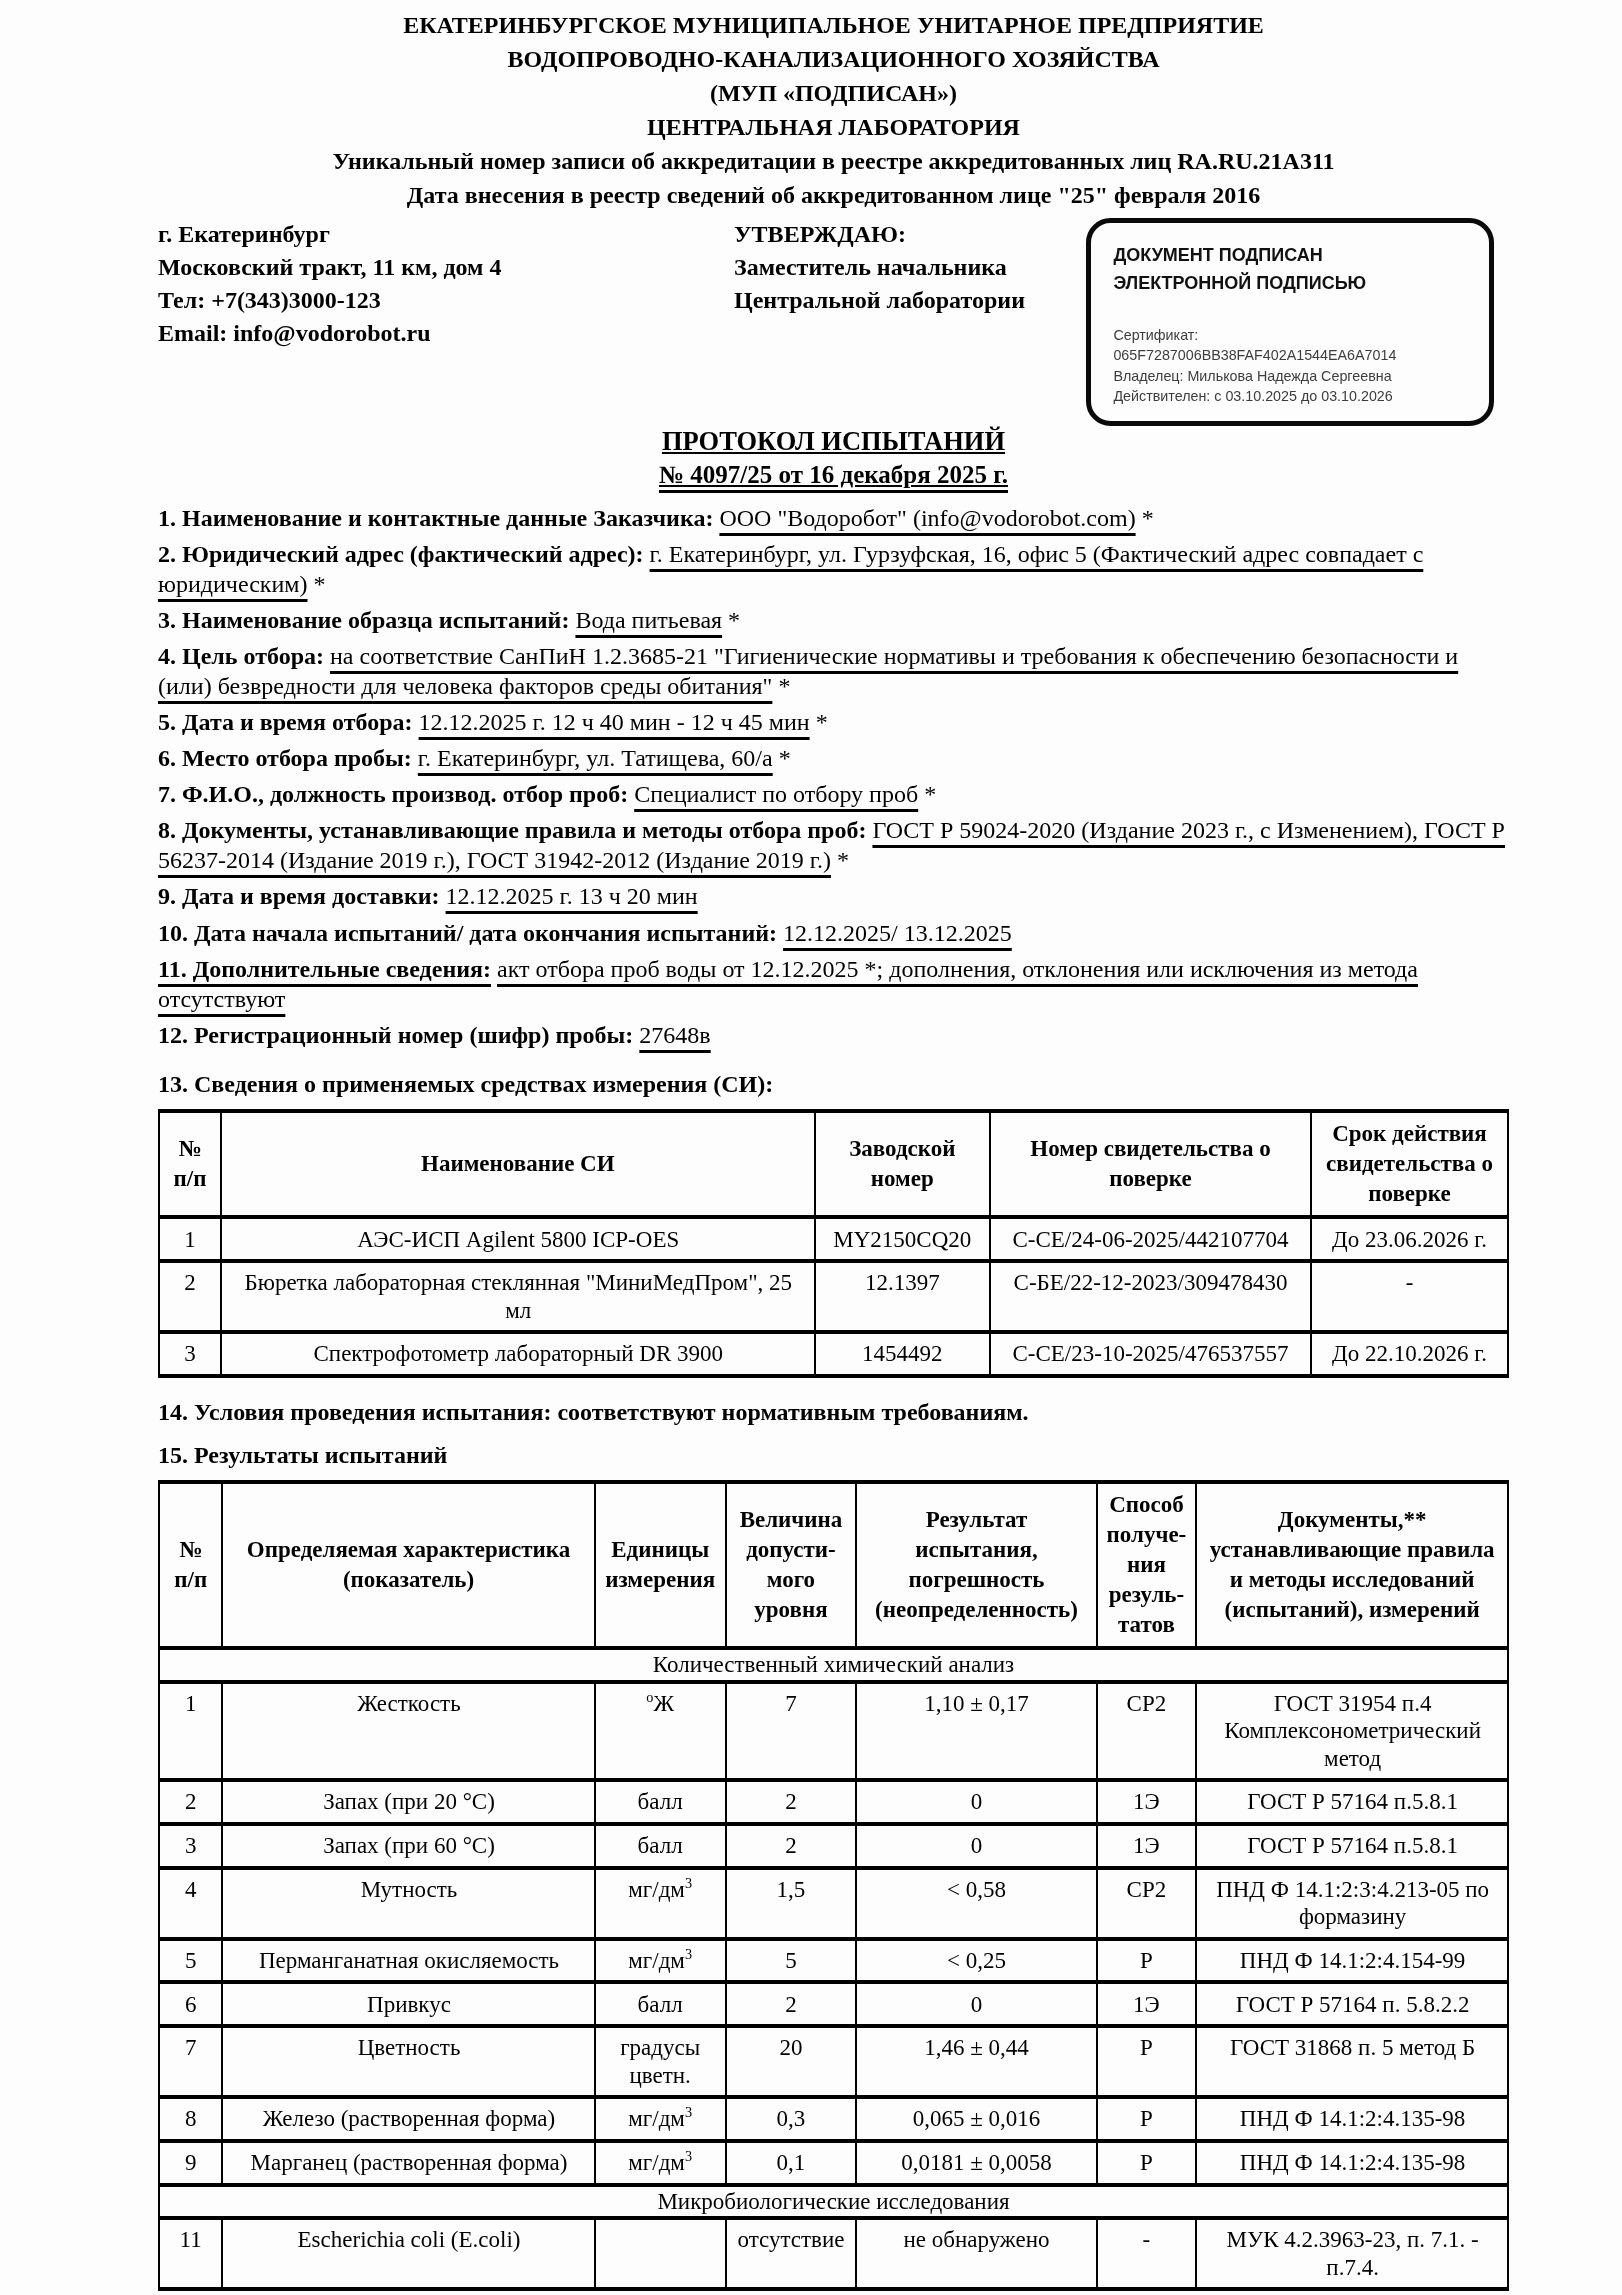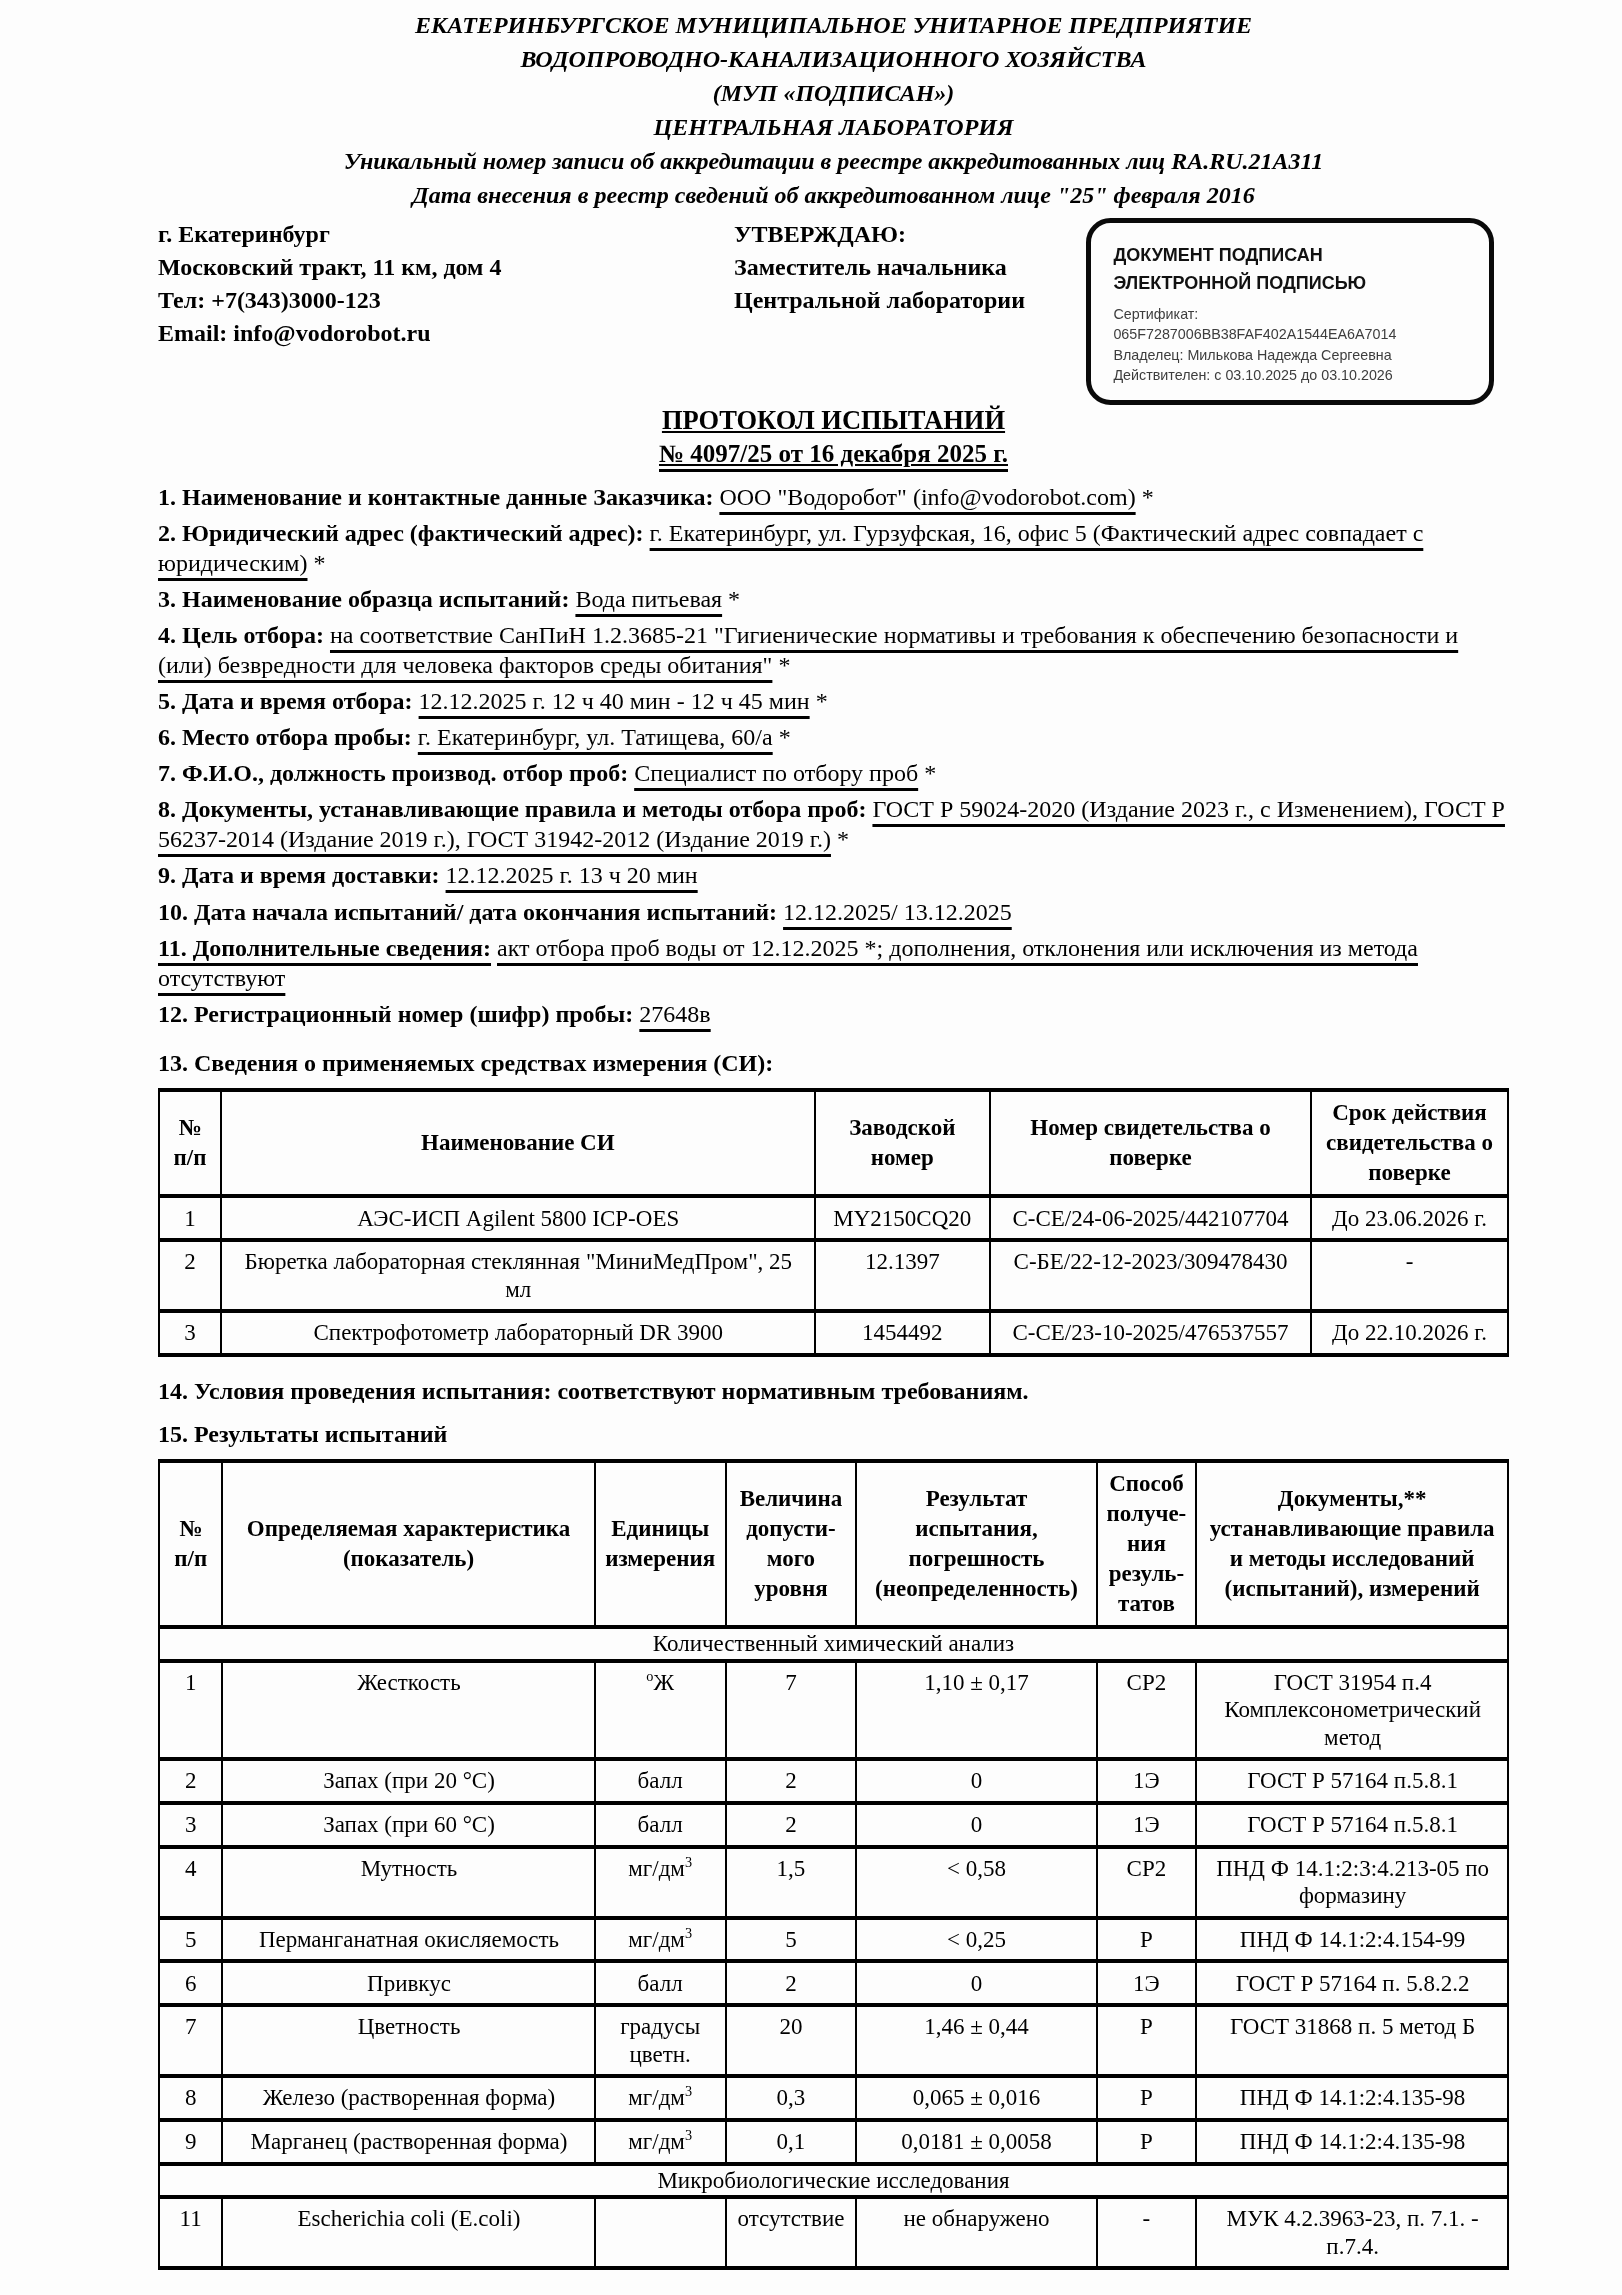--- a/index.html
+++ b/index.html
@@ -8,36 +8,36 @@
     height: 2295px;
     overflow: hidden;
     color: #000;
     font-family: "Liberation Serif", "DejaVu Serif", serif;
     font-size: 24px;
     line-height: 30px;
   }
   .page { padding: 8.2px 114px 0 158px; }
 
   
-  .doc-header { text-align: center; font-weight: bold; font-style: italic; }
+  .doc-header { text-align: center; font-weight: bold; }
   .doc-header .hline { line-height: 34px; }
 
   
   .info-row { display: flex; margin-top: 6.1px; align-items: flex-start; }
   .address-block { width: 576px; font-weight: bold; line-height: 33px; }
   .approve-block { width: 352px; font-weight: bold; line-height: 33px; }
   .stamp {
     width: 408px; min-height: 167px;
     border: 5.1px solid #0a0a0a; border-radius: 24.5px;
     padding: 17.3px 22.4px 14.3px 22.4px;
     font-family: "Liberation Sans", sans-serif;
     flex-shrink: 0;
   }
   .stamp-title { text-align: left; font-size: 18px; line-height: 28.6px; font-weight: bold; color: #111; }
-  .stamp-lines { margin-top: 6px; font-size: 14.3px; line-height: 20.4px; color: #3d3d3d; }
+  .stamp-lines { margin-top: 27px; font-size: 14.3px; line-height: 20.4px; color: #3d3d3d; }
 
   
   .protocol-head { text-align: center; margin-top: 0; text-decoration: underline; }
   .protocol-title { font-size: 26.5px; font-weight: bold; line-height: 31px; }
   .protocol-number { font-size: 25px; font-weight: bold; line-height: 36px; }
 
   
   .items { margin-top: 10px; }
   .item { margin: 6.1px 0; }
   .u {

